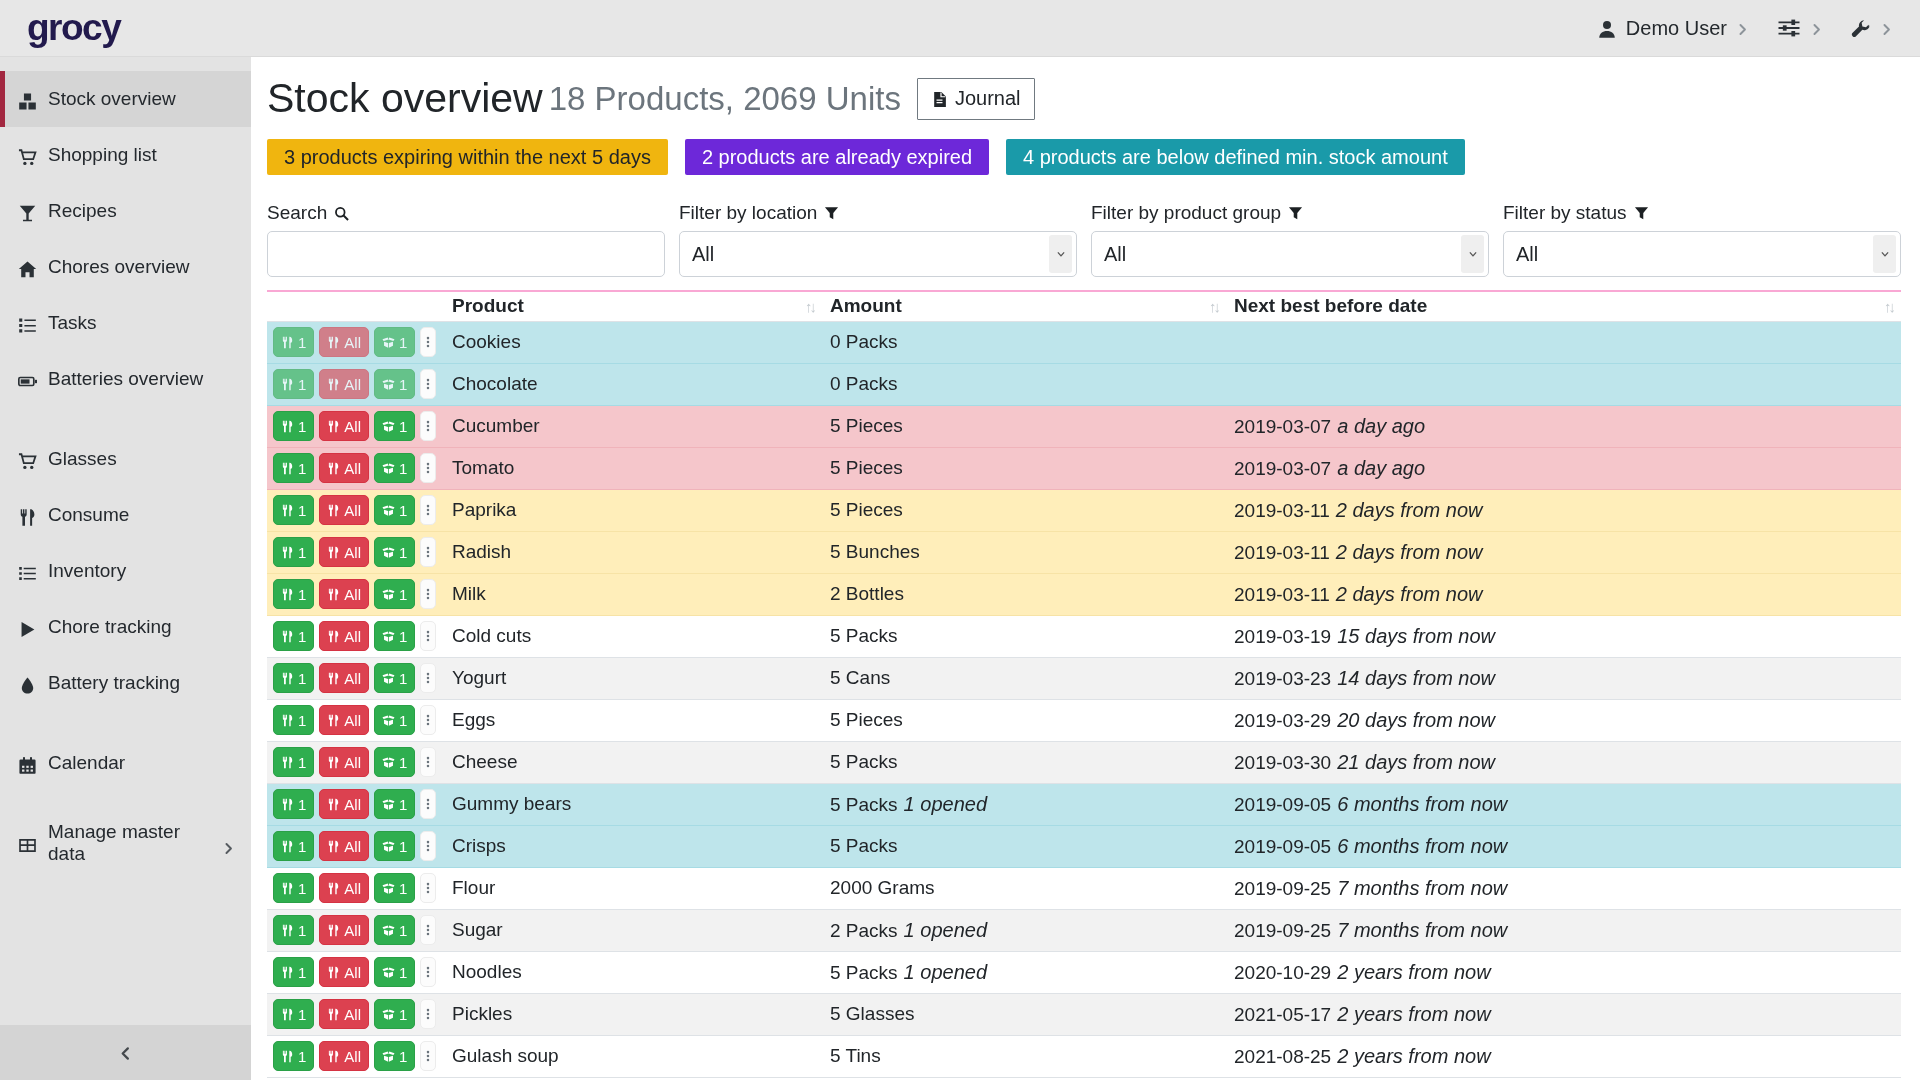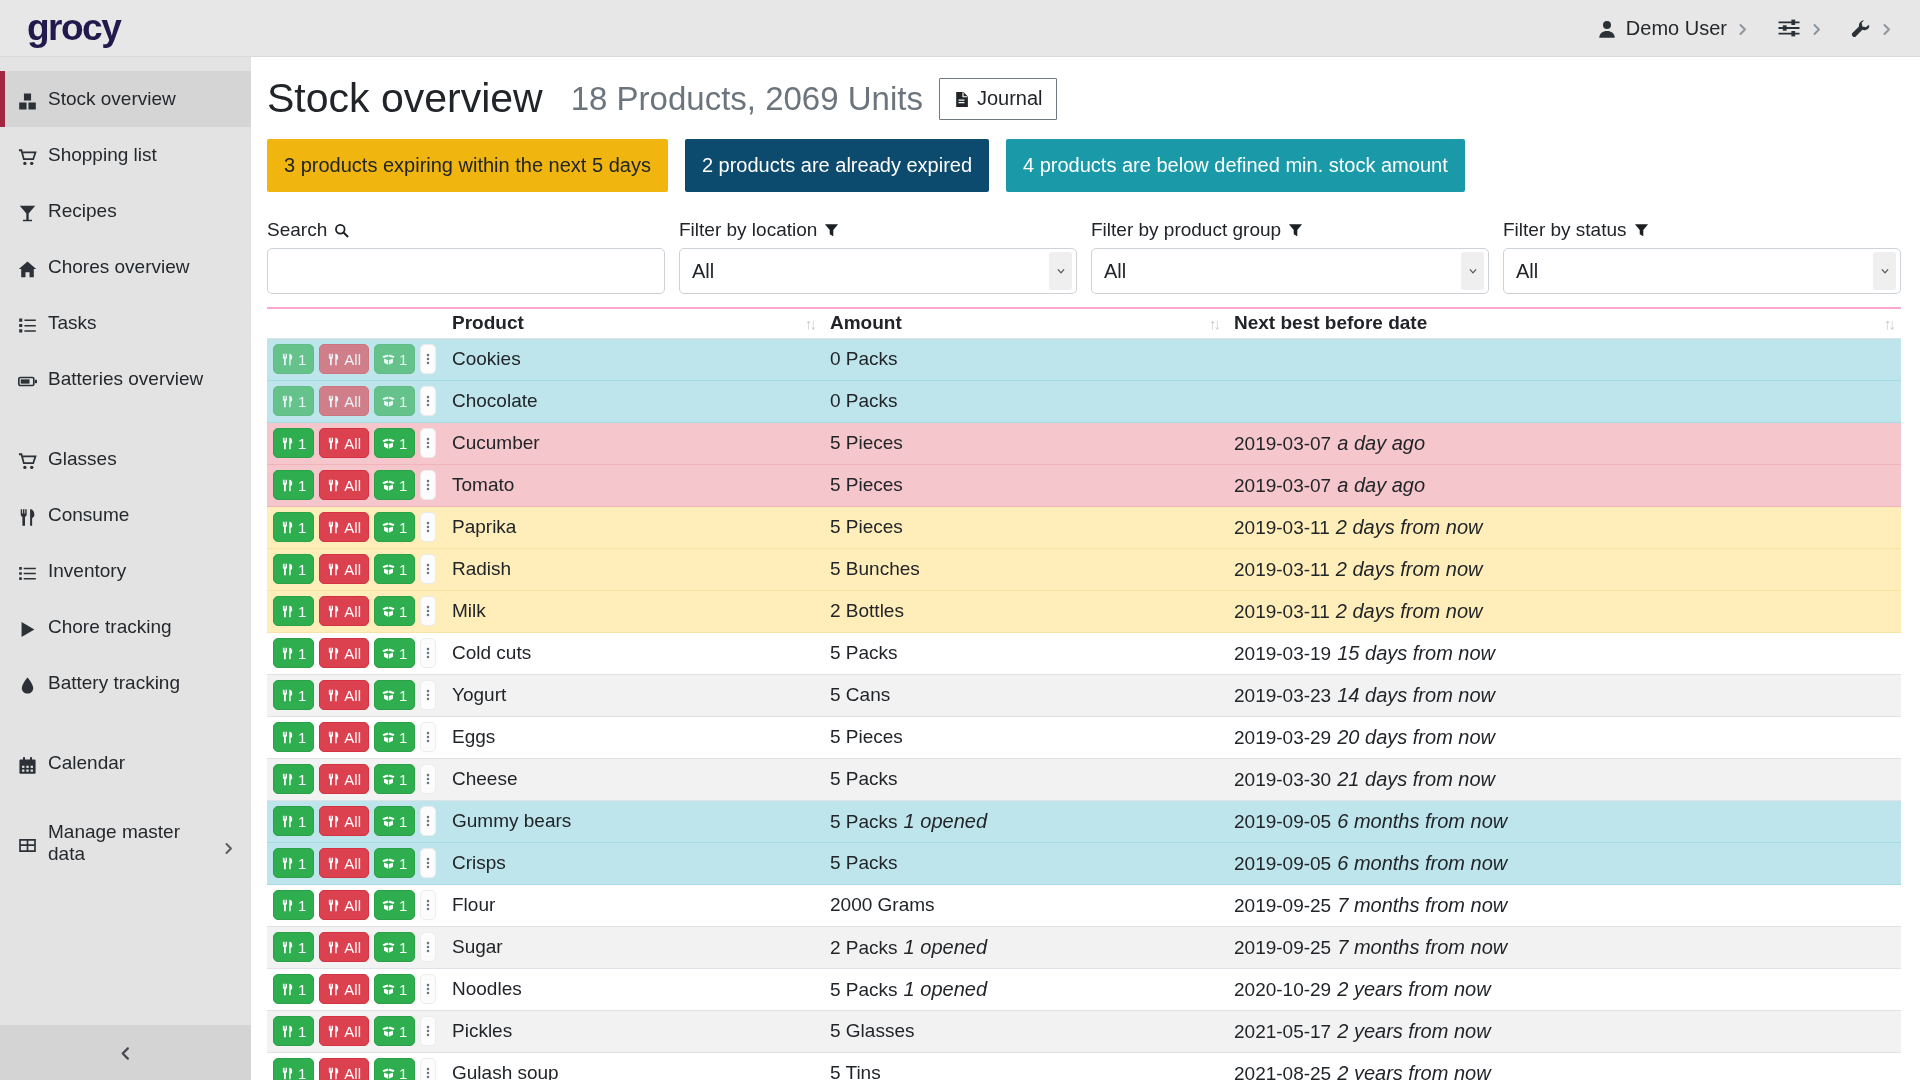--- a/index.html
+++ b/index.html
@@ -29,32 +29,32 @@
   .side-ic { width:19px; height:19px; flex:none; color:#2b3136; }
   .side-chev { width:13px; height:13px; margin-left:auto; color:#565b60; }
   .side-footer { position:absolute; left:0; right:0; bottom:0; height:55px; background:#d4d4d4;
     display:flex; align-items:center; justify-content:center; cursor:pointer; }
   .side-footer .ic { width:15px; height:15px; color:#44484c; }
 
   
   .main { flex:1; background:#fff; padding:18px 19px 0 16px; overflow:hidden; }
   .page-head { display:flex; align-items:center; }
   .page-title { font-size:41px; font-weight:500; color:#212529; }
-  .page-subtitle { font-size:33px; color:#6c757d; margin-left:28px; font-weight:400; }
+  .page-subtitle { font-size:33px; color:#6c757d; margin-left:6px; font-weight:400; }
   .journal-btn { margin-left:16px; height:42px; padding:0 13px; background:#fff;
     border:1px solid #707980; border-radius:1px; font-size:20px; color:#212529;
     display:inline-flex; align-items:center; gap:7px; cursor:pointer;
     font-family:"Liberation Sans", sans-serif; }
   .journal-btn .ic { width:17px; height:17px; color:#212529; }
 
   .alerts { display:flex; gap:17px; margin-top:17px; }
-  .alert { height:53px; border-radius:2px; display:flex; align-items:center;
+  .alert { height:36px; border-radius:2px; display:flex; align-items:center;
     padding:3px 17px; font-size:20px; cursor:pointer; }
   .alert.warning { background:#f0b50f; color:#212529; }
-  .alert.danger  { background:#0c4a6e; color:#fff; }
+  .alert.danger  { background:#6d28d9; color:#fff; }
   .alert.info    { background:#1a9aa9; color:#fff; }
 
   
   .filters { display:grid; grid-template-columns:repeat(4,1fr); gap:0 14px; margin-top:26px; }
   .filter-label { font-size:19px; color:#212529; display:flex; align-items:center; gap:7px; height:24px; }
   .lbl-ic .ic { width:15px; height:15px; color:#1c2023; }
   .control { margin-top:6px; height:46px; width:100%; border:1px solid #cdd2d8; border-radius:5px;
     background:#fff; font-size:20px; color:#212529; padding:0 12px;
     font-family:"Liberation Sans", sans-serif; }
   input.control { outline:none; }

